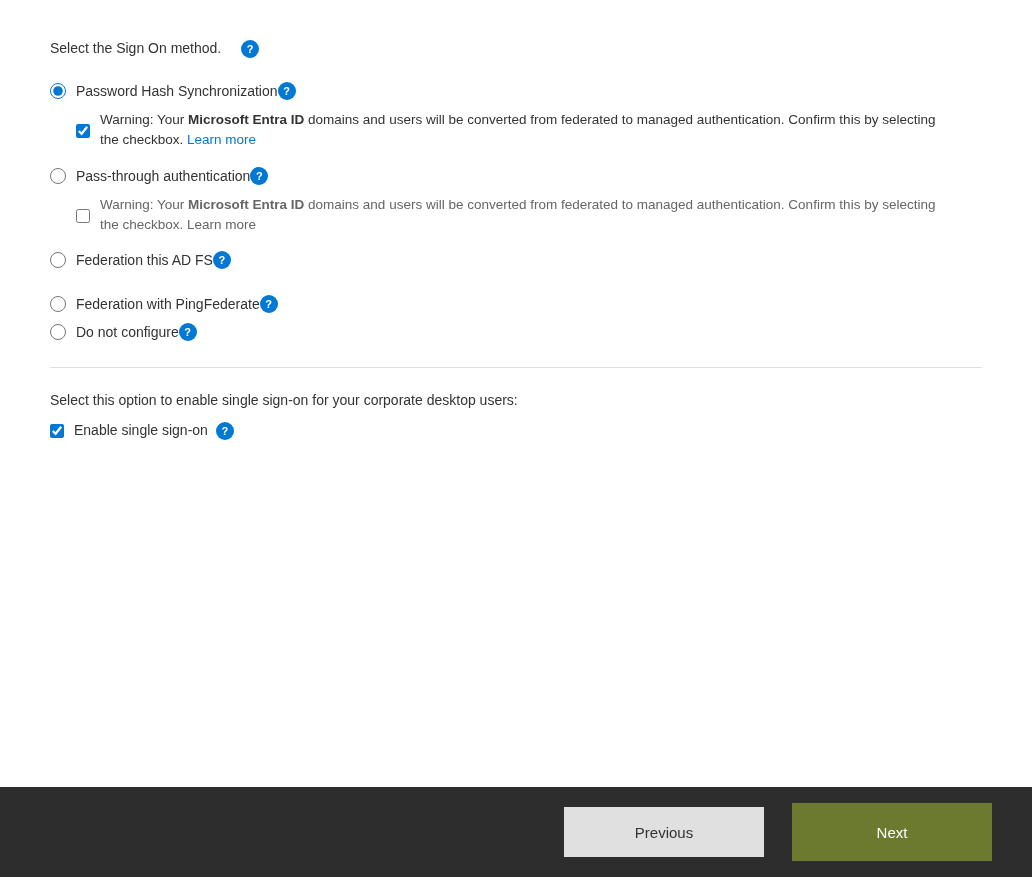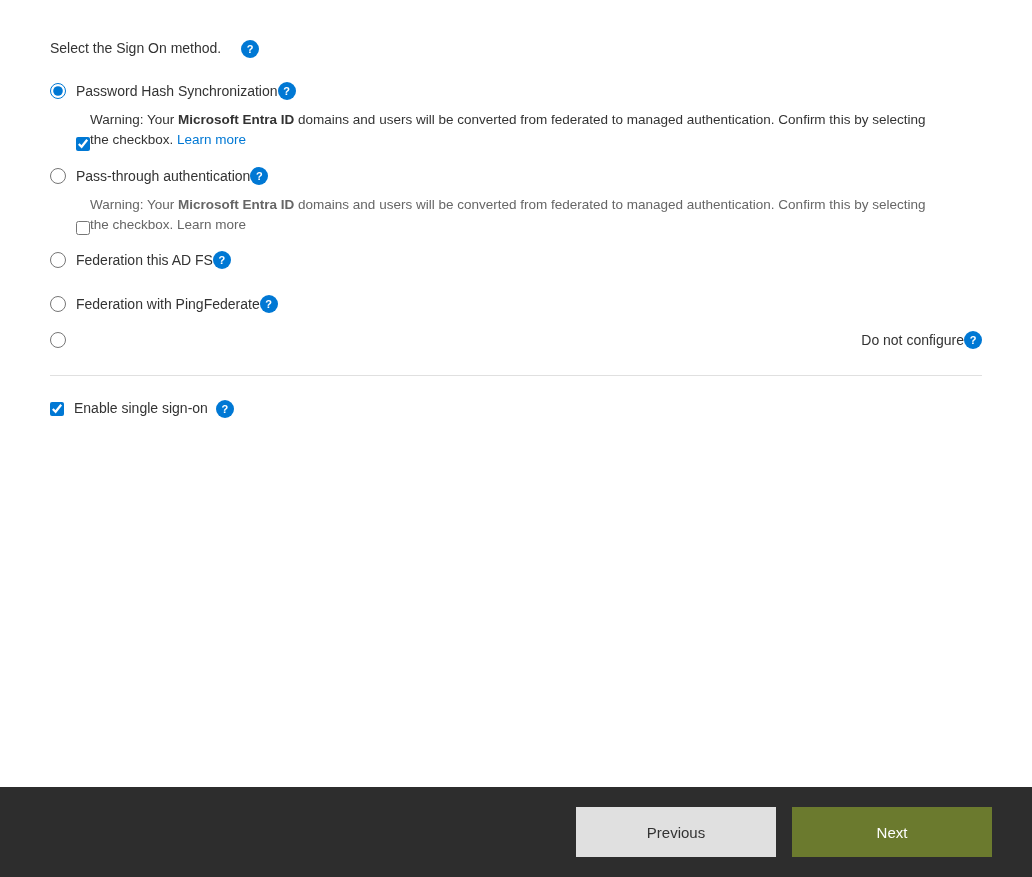--- a/index.html
+++ b/index.html
@@ -78,21 +78,22 @@
       display: flex;
       align-items: center;
       gap: 0;
     }
 
     .warning-box {
       margin-left: 26px;
       margin-bottom: 16px;
       margin-top: 4px;
       display: flex;
-      align-items: flex-end;
+      align-items: center;
+      gap: 10px;
     }
 
     .warning-checkbox {
       width: 14px;
       height: 14px;
       cursor: pointer;
       margin-top: 2px;
       flex-shrink: 0;
       accent-color: #0078d4;
     }
@@ -154,41 +155,41 @@
       gap: 8px;
     }
 
     .footer {
       background: #2d2d2d;
       height: 90px;
       display: flex;
       align-items: center;
       justify-content: flex-end;
       padding: 0 40px;
-      gap: 16px;
+      gap: 28px;
       flex-shrink: 0;
     }
 
     .btn-previous {
       background: #e0e0e0;
       color: #333;
       border: none;
       padding: 0 40px;
       height: 50px;
       font-size: 15px;
       cursor: pointer;
       min-width: 200px;
     }
 
     .btn-next {
       background: #6b7a2e;
       color: #fff;
       border: none;
       padding: 0 40px;
-      height: 50px;
+      height: 58px;
       font-size: 15px;
       cursor: pointer;
       min-width: 200px;
     }
 
     .divider {
       height: 1px;
       background: #e0e0e0;
       margin: 20px 0;
     }
@@ -244,33 +245,34 @@
     </label>
 
     <label class="radio-option" style="margin-top:20px;">
       <input type="radio" name="signin-method" style="">
       <span class="radio-label">
         <span>Federation with PingFederate</span>
         <span class="help-icon">?</span>
       </span>
     </label>
 
-    <label class="radio-option" style="margin-top:12px;justify-content:space-between;">
+    <label class="radio-option" style="margin-top:4px;">
       <input type="radio" name="signin-method" style="">
       <span class="radio-label">
         <span>Do not configure</span>
         <span class="help-icon">?</span>
       </span>
     </label>
 
   </div>
 
   <div class="divider"></div>
 
   <div class="sso-section">
+    <p class="sso-description">Select this option to enable single sign-on for your corporate desktop users:</p>
     <label class="checkbox-option">
       <input type="checkbox" checked="" style="">
       <span class="checkbox-label">
         <span>Enable single sign-on</span>
         <span class="help-icon">?</span>
       </span>
     </label>
   </div>
 </div>
 

